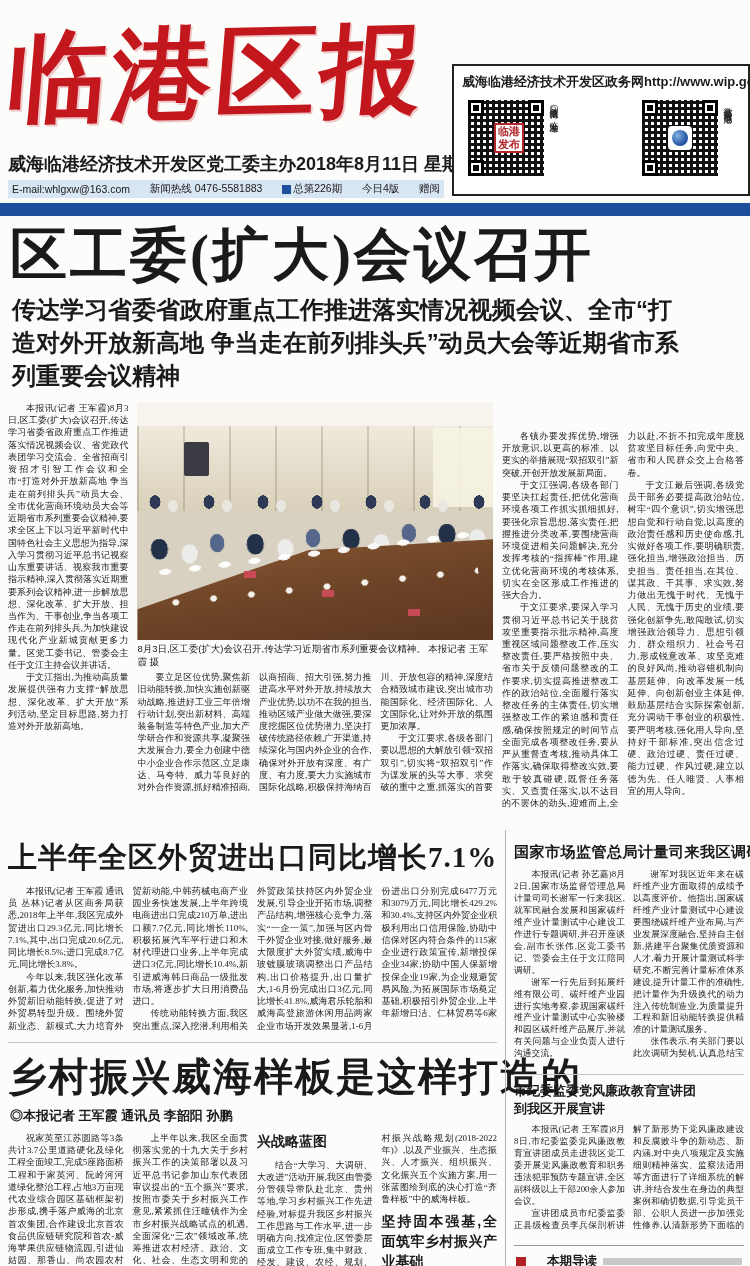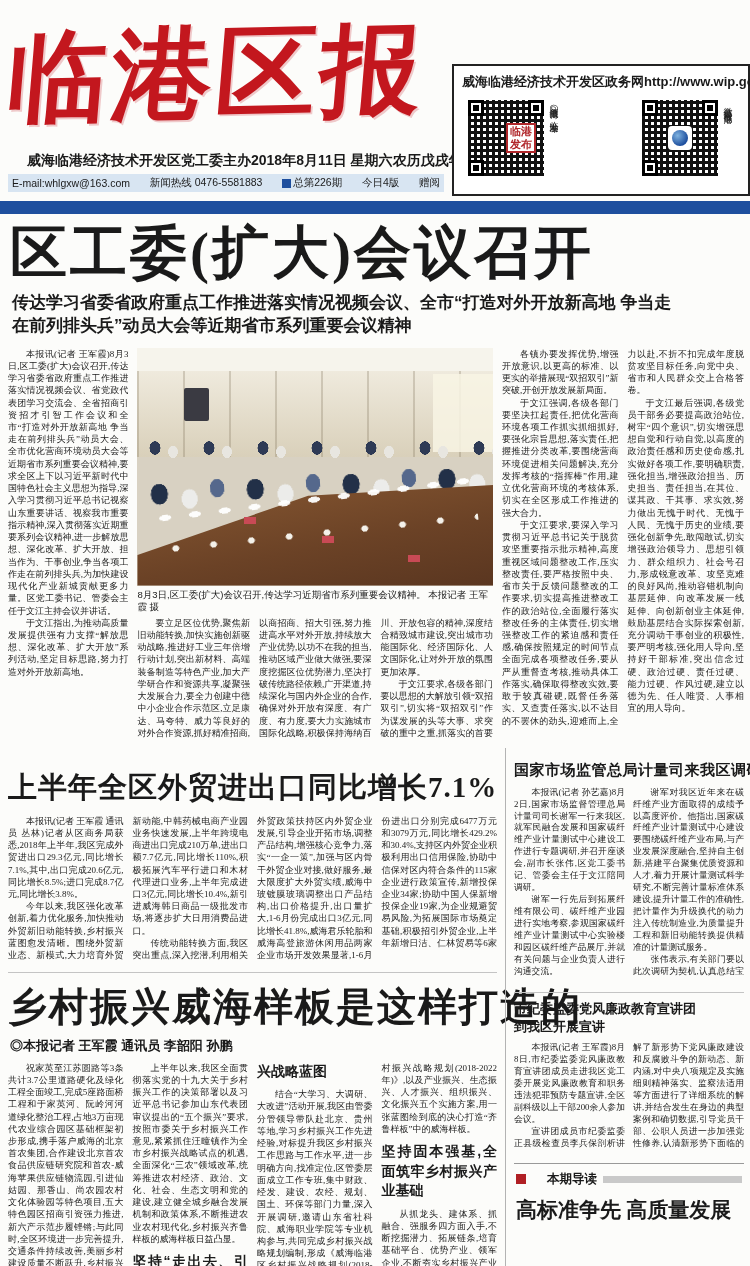--- a/index.html
+++ b/index.html
@@ -5,50 +5,50 @@
   html,body{margin:0;padding:0;background:#dcdcdc;}
   .page{width:750px;height:1266px;margin:0 auto;background:#fcfcfa;position:relative;
         overflow:hidden;font-family:"Liberation Serif",serif;color:#1a1a1a;}
   
   .header{display:flex;padding:4px 6px 0 8px;}
   .header-left{width:436px;}
   .masthead-title{font-size:100px;line-height:1.46;color:#c3171e;font-weight:bold;
       font-family:"DejaVu Serif",serif;white-space:nowrap;letter-spacing:4px;
       transform:skewX(-6deg) rotate(-1.2deg);transform-origin:left center;
       text-shadow:2px 2px 0 rgba(195,23,30,.22);}
-  .pub-row{display:flex;justify-content:space-between;font-size:14px;font-weight:bold;
-      font-family:"Liberation Sans",sans-serif;margin-top:2px;white-space:nowrap;margin-left:19px;}
+  .pub-row{display:flex;justify-content:space-between;font-size:18px;font-weight:bold;
+      font-family:"Liberation Sans",sans-serif;margin-top:2px;white-space:nowrap;}
   .info-bar{background:#d8e5f2;display:flex;justify-content:space-between;align-items:center;
       font-size:10.5px;font-family:"Liberation Sans",sans-serif;padding:2px 4px;margin-top:4px;}
   .issue-wrap{display:flex;align-items:center;gap:2px;}
   .blue-sq{width:9px;height:9px;background:#1e4f9e;display:inline-block;}
   .gov-box{width:298px;border:2px solid #222;margin-left:8px;margin-top:60px;height:132px;
       padding:7px 8px;box-sizing:border-box;background:#fff;font-family:"Liberation Sans",sans-serif;}
   .gov-title{font-size:13px;font-weight:bold;white-space:nowrap;}
   .qr-row{display:flex;justify-content:space-between;margin-top:9px;padding:0 6px;}
   .qr-unit{display:flex;}
   .qr{width:76px;height:76px;position:relative;background:
       repeating-linear-gradient(0deg,#111 0 3px,transparent 3px 6px),
       repeating-linear-gradient(90deg,#111 0 3px,#fff 3px 6px);}
   .qr .f{position:absolute;width:16px;height:16px;border:3px solid #000;background:#fff;box-sizing:border-box;}
   .qr .f::after{content:"";position:absolute;inset:2px;background:#000;}
   .f.tl{top:0;left:0}.f.tr{top:0;right:0}.f.bl{bottom:0;left:0}
-  .qr-stamp{position:absolute;left:38px;top:23px;width:30px;height:30px;background:#fff;
+  .qr-stamp{position:absolute;left:26px;top:23px;width:30px;height:30px;background:#fff;
       border:2px solid #b1272b;color:#b1272b;font-size:11px;line-height:13px;font-weight:bold;
       display:flex;align-items:center;justify-content:center;text-align:center;box-sizing:border-box;}
   .qr-logo{position:absolute;left:26px;top:26px;width:24px;height:24px;background:#fff;border-radius:4px;
       display:flex;align-items:center;justify-content:center;}
   .qr-logo::after{content:"";width:16px;height:16px;border-radius:50%;
       background:radial-gradient(circle at 35% 35%,#7fb3e0,#1e4f9e 70%);}
   .qr-label{writing-mode:vertical-rl;font-size:9px;letter-spacing:1px;margin-left:3px;color:#222;}
   .blue-bar{height:13px;background:#1e4f9e;margin-top:5px;}
   
   .a1-headline{font-size:57px;font-weight:900;letter-spacing:3px;line-height:1.1;
       margin:8px 0 0 10px;white-space:nowrap;}
-  .a1-subhead{font-size:17px;font-weight:bold;font-family:"Liberation Sans",sans-serif;
+  .a1-subhead{font-size:24px;font-weight:bold;font-family:"Liberation Sans",sans-serif;
       line-height:1.38;margin:6px 10px 4px 12px;width:668px;}
   .news-text{font-size:9px;line-height:1.36;text-align:justify;color:#1b1b1b;}
   .news-text p{margin:0;text-indent:2em;}
   .a1-body{display:flex;gap:9px;padding:6px 6px 0 8px;}
   .a1-colleft{width:122px;height:398px;overflow:hidden;}
   .a1-mid{width:360px;}
   .photo{height:238px;position:relative;overflow:hidden;background:#d8d1c2;}
   .ph-ceiling{position:absolute;top:0;left:0;right:0;height:14%;background:#f6f4ec;}
   .ph-wall{position:absolute;top:10%;left:0;right:0;height:36%;
       background:repeating-linear-gradient(90deg,rgba(125,112,88,.28) 0 2px,transparent 2px 46px),
@@ -69,27 +69,27 @@
       clip-path:polygon(0 100%,0 72%,48% 18%,100% 8%,100% 100%);}
   .ph-papers{position:absolute;bottom:34%;left:4%;right:2%;height:12px;transform:rotate(-7deg);
       background-image:radial-gradient(ellipse 9px 4px at 12px 50%,#fff 70%,transparent 72%);
       background-size:30px 100%;background-repeat:repeat-x;opacity:.95;}
   .ph-cups{position:absolute;bottom:20%;left:8%;right:4%;height:10px;transform:rotate(-6deg);
       background-image:radial-gradient(ellipse 5px 4px at 9px 50%,#f4f1ea 70%,transparent 72%);
       background-size:38px 100%;background-repeat:repeat-x;}
   .ph-sign{position:absolute;width:12px;height:7px;background:#c84a55;}
   .photo-caption{font-size:9.5px;line-height:1.32;margin-top:3px;font-family:"Liberation Sans",sans-serif;}
   .a1-colbottom{column-count:3;column-gap:9px;height:128px;overflow:hidden;margin-top:3px;}
-  .a1-colright{width:245px;height:398px;overflow:hidden;column-count:2;column-gap:9px;}
+  .a1-colright{width:245px;height:398px;overflow:hidden;column-count:2;column-gap:9px;margin-top:28px;}
   
   .lower{display:flex;gap:8px;padding:2px 6px 0 8px;}
   .lower-left{width:489px;}
   .vdiv{width:1px;background:#b3b3b3;}
   .lower-right{flex:1;min-width:0;}
-  .a2-headline{font-size:29px;font-weight:900;letter-spacing:1px;margin:20px 0 7px 0;white-space:nowrap;}
+  .a2-headline{font-size:29px;font-weight:900;letter-spacing:1px;margin:8px 0 7px 0;white-space:nowrap;}
   .a2-body{column-count:4;column-gap:9px;height:150px;overflow:hidden;}
   .hdiv{height:1px;background:#c4c4c4;margin:7px 0;}
   .a4-headline{font-size:39px;font-weight:900;letter-spacing:2px;margin:2px 0 2px 0;white-space:nowrap;}
   .a4-byline{font-size:13px;font-family:"Liberation Sans",sans-serif;margin:3px 0 7px 2px;font-weight:bold;}
   .a4-body{column-count:4;column-gap:9px;height:232px;overflow:hidden;}
   .col-subhead{font-size:14px;font-weight:bold;font-family:"Liberation Sans",sans-serif;
       line-height:1.4;margin:7px 0;text-indent:0;}
   .a3-headline{font-size:15px;font-weight:900;margin:13px 0 7px 0;white-space:nowrap;letter-spacing:.5px;}
   .a3-body{column-count:2;column-gap:8px;height:198px;overflow:hidden;font-size:8.8px;}
   .a5-headline{font-size:13px;font-weight:900;line-height:1.4;margin:5px 0 6px 0;}
@@ -189,21 +189,21 @@
         </div>
     </div>
   </div>
 
   <div class="lower">
     <div class="lower-left">
       <div>
         <div class="a2-headline">上半年全区外贸进出口同比增长7.1%</div>
         <div class="a2-body news-text">
             <p>本报讯(记者 王军霞 通讯员 丛林)记者从区商务局获悉,2018年上半年,我区完成外贸进出口29.3亿元,同比增长7.1%,其中,出口完成20.6亿元,同比增长8.5%;进口完成8.7亿元,同比增长3.8%。</p>
-            <p>今年以来,我区强化改革创新,着力优化服务,加快推动外贸新旧动能转换,乡村振兴蓝图愈发清晰。围绕外贸新业态、新模式,大力培育外贸新动能,中韩药械电商产业园业务快速发展,上半年跨境电商进出口完成210万单,进出口额7.7亿元,同比增长110%,积极拓展汽车平行进口和木材代理进口业务,上半年完成进口3亿元,同比增长10.4%,新引进威海韩日商品一级批发市场,将逐步扩大日用消费品进口。</p>
+            <p>今年以来,我区强化改革创新,着力优化服务,加快推动外贸新旧动能转换,促进了对外贸易转型升级。围绕外贸新业态、新模式,大力培育外贸新动能,中韩药械电商产业园业务快速发展,上半年跨境电商进出口完成210万单,进出口额7.7亿元,同比增长110%,积极拓展汽车平行进口和木材代理进口业务,上半年完成进口3亿元,同比增长10.4%,新引进威海韩日商品一级批发市场,将逐步扩大日用消费品进口。</p>
             <p>传统动能转换方面,我区突出重点,深入挖潜,利用相关外贸政策扶持区内外贸企业发展,引导企业开拓市场,调整产品结构,增强核心竞争力,落实“一企一策”,加强与区内骨干外贸企业对接,做好服务,最大限度扩大外贸实绩,威海中玻镀膜玻璃调整出口产品结构,出口价格提升,出口量扩大,1-6月份完成出口3亿元,同比增长41.8%,威海君乐轮胎和威海高登旅游休闲用品两家企业市场开发效果显著,1-6月份进出口分别完成6477万元和3079万元,同比增长429.2%和30.4%,支持区内外贸企业积极利用出口信用保险,协助中信保对区内符合条件的115家企业进行政策宣传,新增投保企业34家;协助中国人保新增投保企业19家,为企业规避贸易风险,为拓展国际市场奠定基础,积极招引外贸企业,上半年新增日洁、仁林贸易等6家贸易主体,新增进出口额1.5亿元,新的增长点活力迸发。</p>
           </div>
       </div>
       <div class="hdiv"></div>
       <div>
         <div class="a4-headline">乡村振兴威海样板是这样打造的</div>
         <div class="a4-byline">◎本报记者 王军霞 通讯员 李韶阳 孙鹏</div>
         <div class="a4-body news-text">
           <div>
               <p>祝家英至江苏圆路等3条共计3.7公里道路硬化及绿化工程全面竣工,完成5座路面桥工程和于家英河、阮岭河河道绿化整治工程,占地3万亩现代农业综合园区基础框架初步形成,携手落户威海的北京首农集团,合作建设北京首农食品供应链研究院和首农-威海苹果供应链物流园,引进仙姑园、那香山、尚农园农村文化体验园等特色项目,五大特色园区招商引资强力推进,新六产示范步履铿锵;与此同时,全区环境进一步完善提升,交通条件持续改善,美丽乡村建设质量不断跃升,乡村振兴蓝图愈发清晰……</p>

